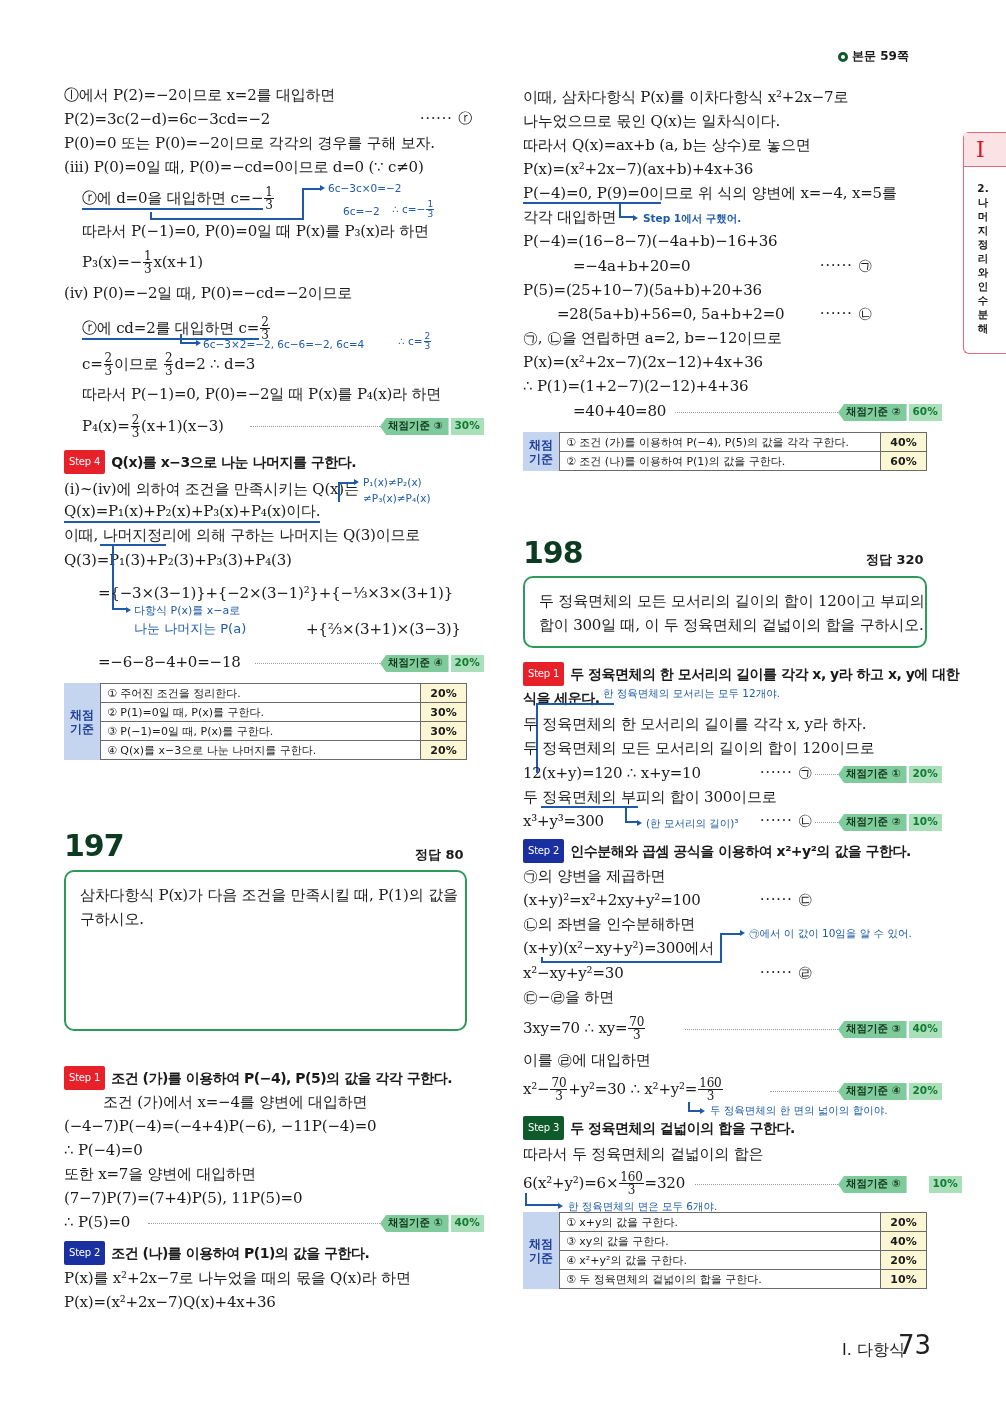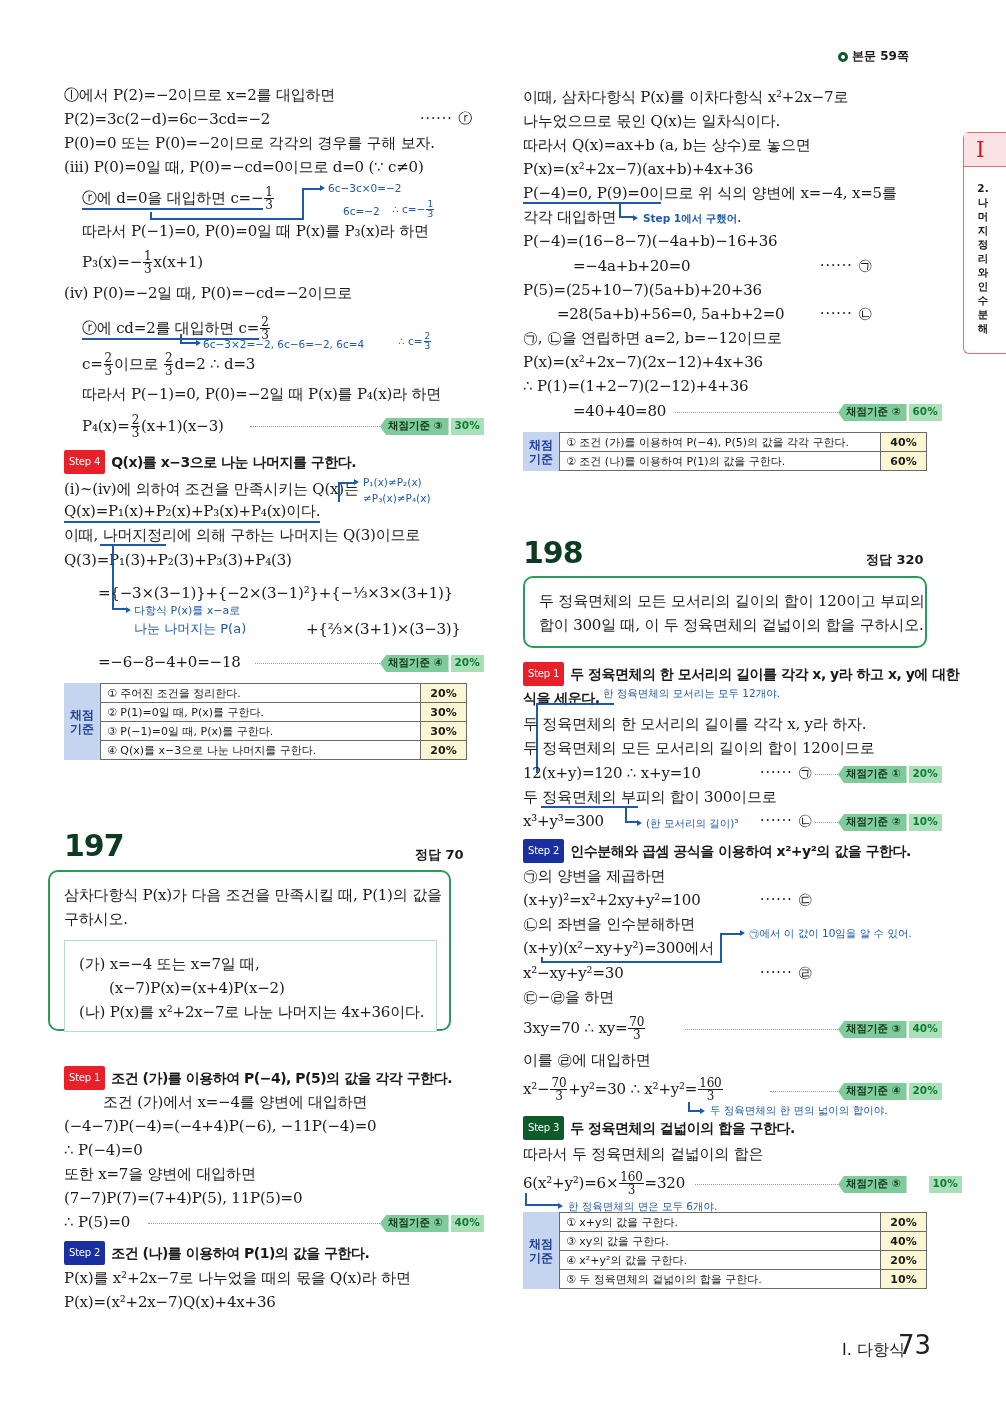--- a/index.html
+++ b/index.html
@@ -172,29 +172,24 @@
         </tr>
     <tr>
           <td>④ Q(x)를 x−3으로 나눈 나머지를 구한다.</td>
           <td class="p">20%</td>
         </tr>
   </tbody>
     </table>
 </div>
 
 <div class="pnum" style="left:64px;top:828px;">197</div>
-<div class="answer" style="left:415px;top:846px;">정답 70</div>
-<div class="pbox" style="left:48px;top:870px;width:403px;height:161px;">
+<div class="answer" style="left:415px;top:846px;">정답 80</div>
+<div class="pbox" style="left:64px;top:870px;width:403px;height:161px;">
   <div class="line" style="left:14px;top:12px;">삼차다항식 P(x)가 다음 조건을 만족시킬 때, P(1)의 값을</div>
   <div class="line" style="left:14px;top:36px;">구하시오.</div>
-  <div class="cond" style="left:14px;top:68px;width:373px;height:92px;">
-    <div class="line" style="left:14px;top:12px;">(가) x=−4 또는 x=7일 때,</div>
-    <div class="line" style="left:44px;top:36px;">(x−7)P(x)=(x+4)P(x−2)</div>
-    <div class="line" style="left:14px;top:60px;">(나) P(x)를 x²+2x−7로 나눈 나머지는 4x+36이다.</div>
-  </div>
 </div>
 
 <div class="line" style="left:64px;top:1066px;">
   <span class="step step-red">Step 1</span><span class="step-title">조건 (가)를 이용하여 P(−4), P(5)의 값을 각각 구한다.</span>
 </div>
 <div class="line" style="left:64px;top:1091px;margin-left:39px;">조건 (가)에서 x=−4를 양변에 대입하면</div>
 <div class="line" style="left:64px;top:1115px;">(−4−7)P(−4)=(−4+4)P(−6), −11P(−4)=0</div>
 <div class="line" style="left:64px;top:1139px;">∴ P(−4)=0</div>
 <div class="line" style="left:64px;top:1163px;">또한 x=7을 양변에 대입하면</div>
 <div class="line" style="left:64px;top:1187px;">(7−7)P(7)=(7+4)P(5), 11P(5)=0</div>

